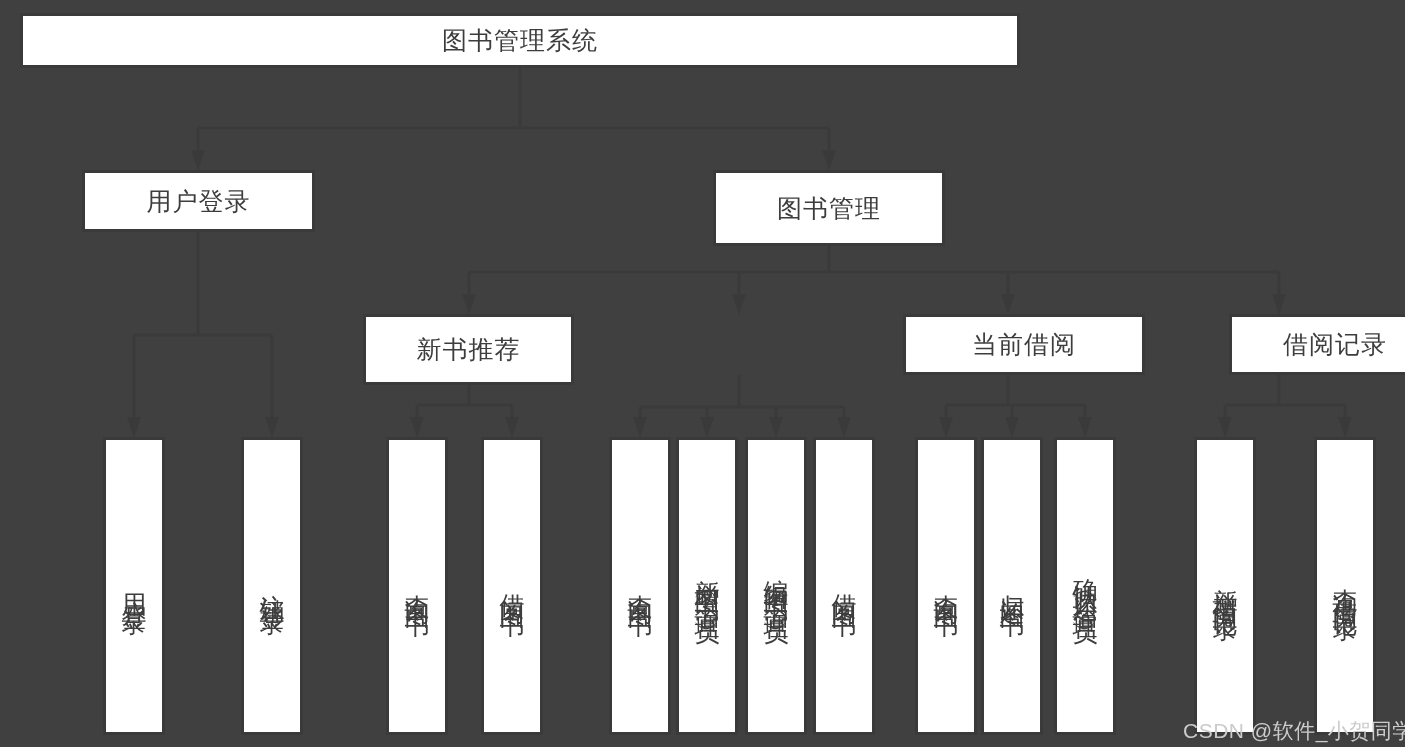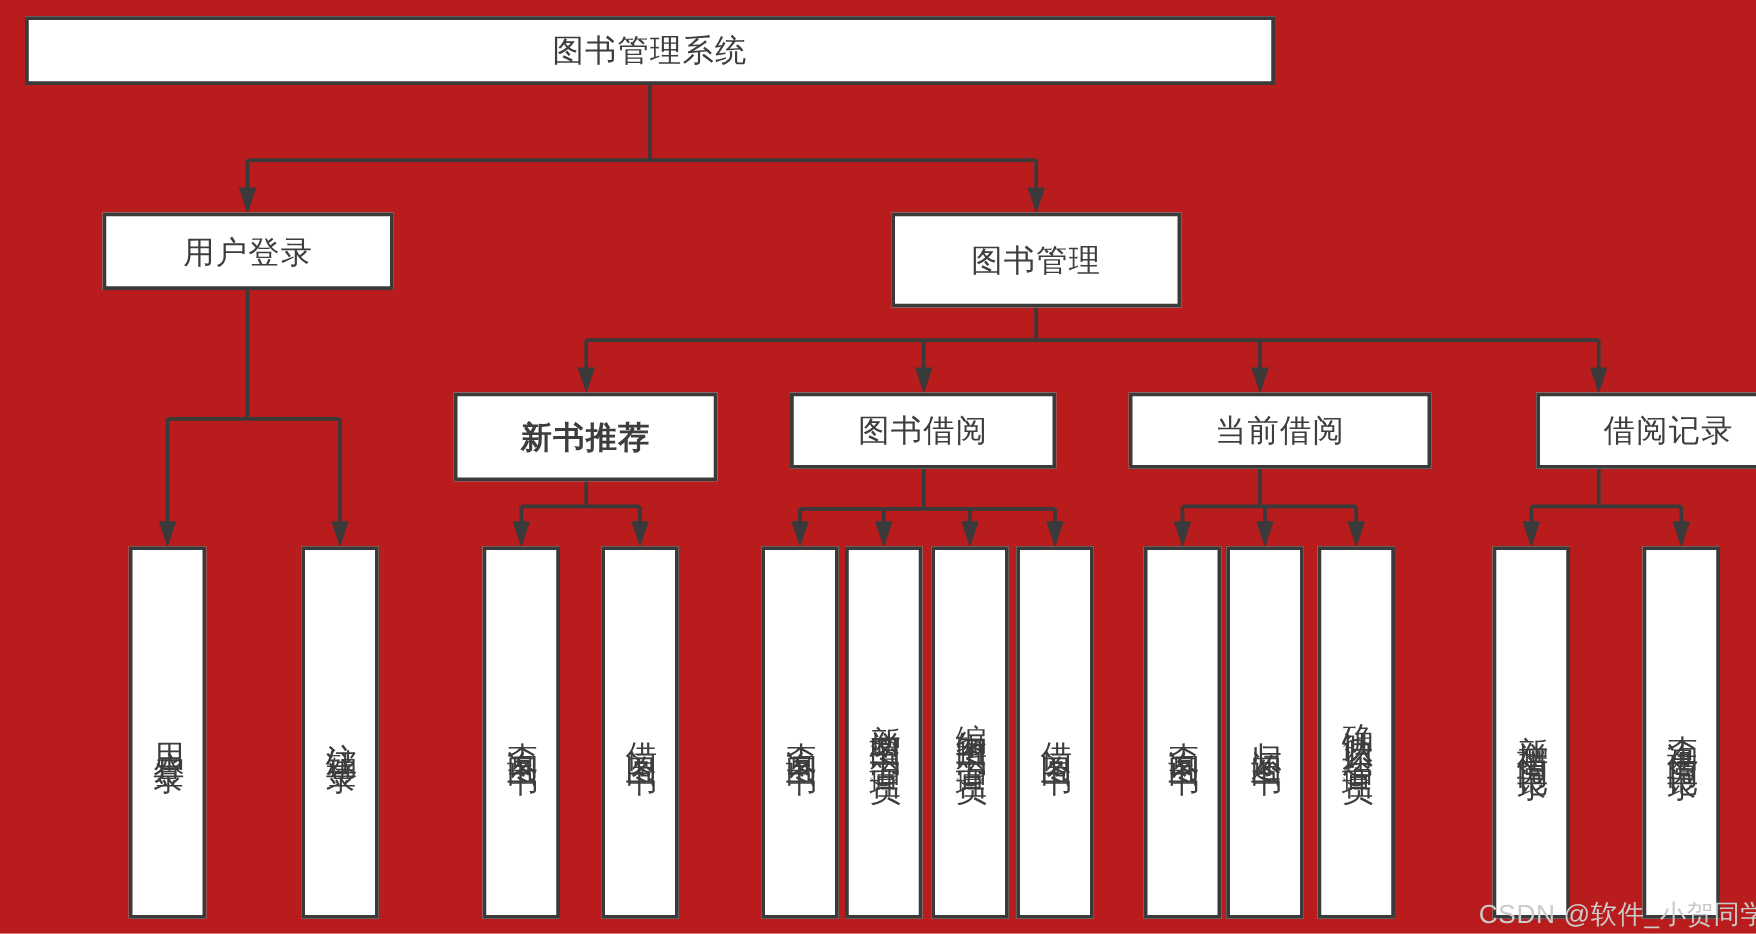--- a/index.html
+++ b/index.html
@@ -1,20 +1,20 @@
 <!DOCTYPE html>
 <html><head>
 <meta charset="utf-8">
 <style>
   html, body { margin: 0; padding: 0; background: #ffffff; }
   .canvas {
     position: relative;
     width: 1405px;
     height: 747px;
-    background: #b91c1c;
+    background: #404040;
     font-family: "Liberation Sans", sans-serif;
     overflow: hidden;
   }
   svg.connectors {
     position: absolute;
     left: 0; top: 0;
     width: 1405px; height: 747px;
     z-index: 1;
   }
   .hbox {
@@ -122,25 +122,22 @@
     <span>图书管理系统</span>
   </div>
 
   <div class="hbox" style="left:82px; top:170px; width:233px; height:62px;">
     <span>用户登录</span>
   </div>
   <div class="hbox" style="left:713px; top:170px; width:232px; height:76px;">
     <span>图书管理</span>
   </div>
 
-  <div class="hbox" style="left:363px; top:314px; width:211px; height:71px;font-weight:bold;">
+  <div class="hbox" style="left:363px; top:314px; width:211px; height:71px;">
     <span>新书推荐</span>
-  </div>
-  <div class="hbox" style="left:632px; top:314px; width:213px; height:61px;">
-    <span>图书借阅</span>
   </div>
   <div class="hbox" style="left:903px; top:314px; width:242px; height:61px;">
     <span>当前借阅</span>
   </div>
   <div class="hbox" style="left:1229px; top:314px; width:212px; height:61px;">
     <span>借阅记录</span>
   </div>
 
   <div class="vbox" style="left:103px;">
     <span>用户登录</span>

